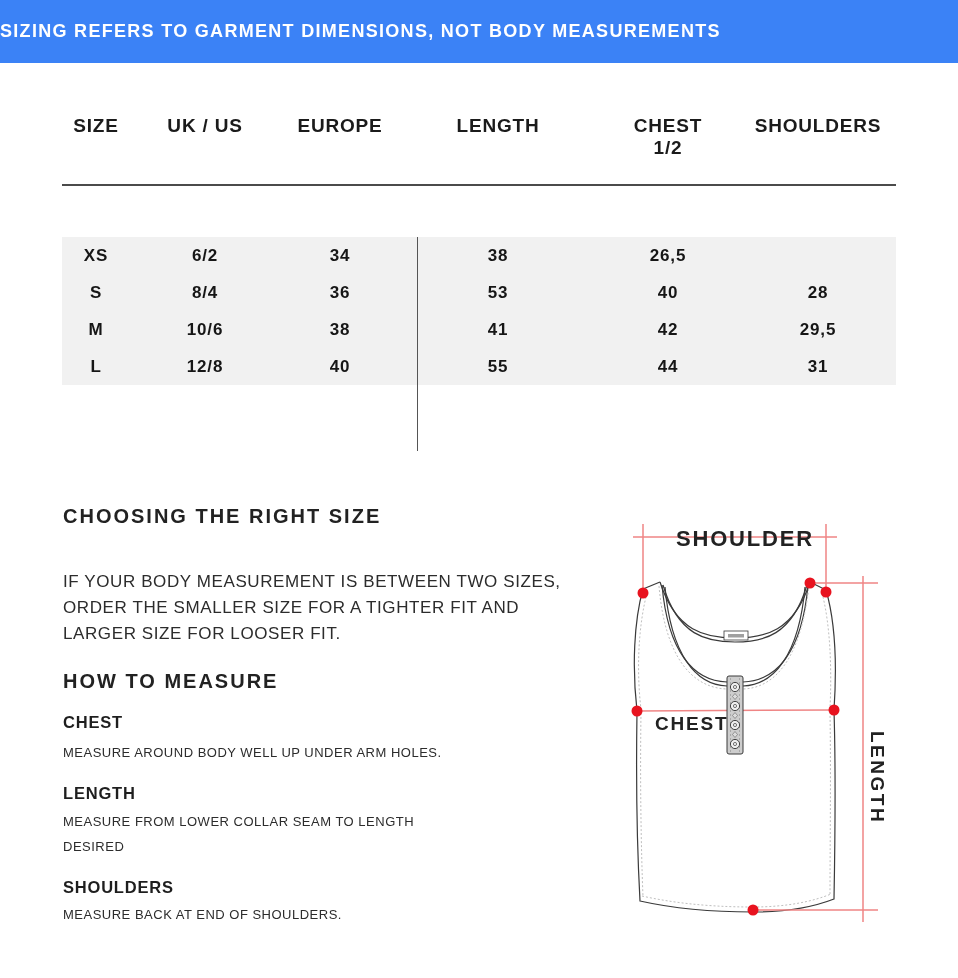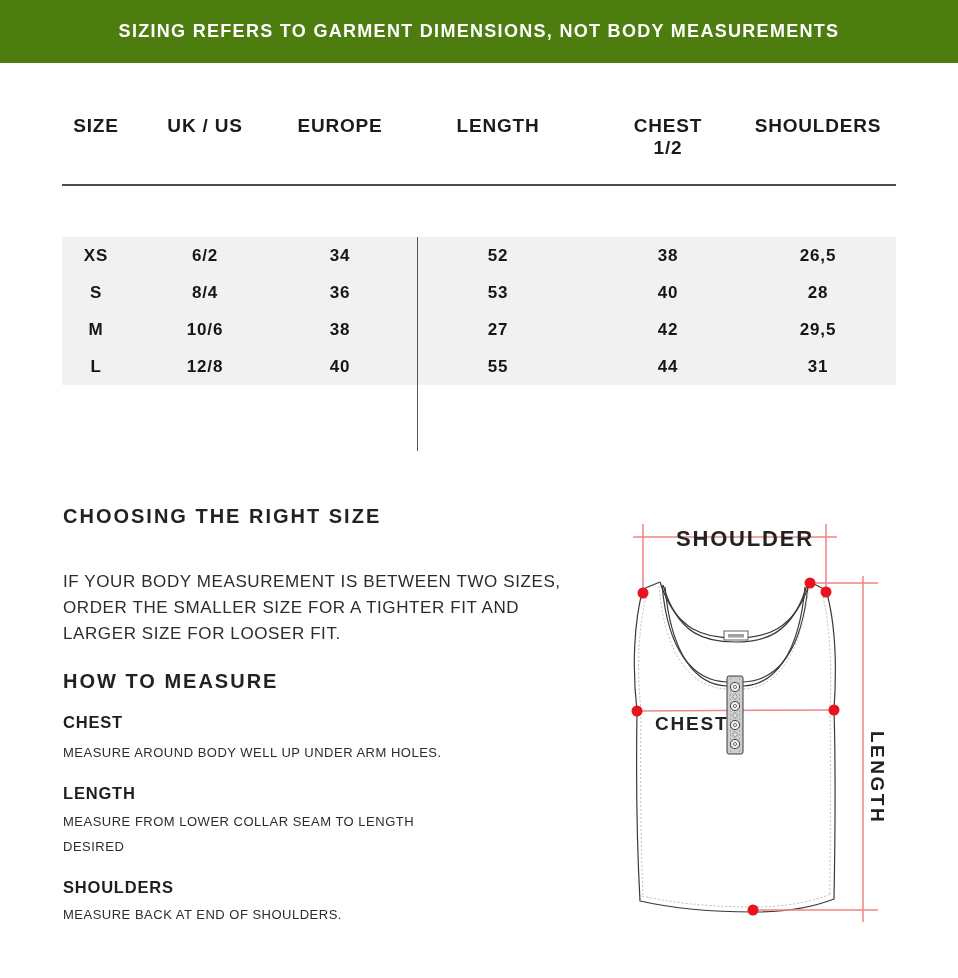--- a/index.html
+++ b/index.html
@@ -2,22 +2,22 @@
 <html><head>
 <meta charset="utf-8">
 <style>
   html,body{margin:0;padding:0;background:#fff;}
   .page{
     position:relative;width:958px;height:978px;background:#ffffff;overflow:hidden;
     font-family:"Liberation Sans",sans-serif;color:#1d1d1d;
   }
   
   .banner{
-    position:absolute;left:0;top:0;width:958px;height:63px;background:#4d7c0f;
-    display:flex;align-items:center;justify-content:center;
+    position:absolute;left:0;top:0;width:958px;height:63px;background:#3b82f6;
+    display:flex;align-items:center;
   }
   .banner span{
     color:#fff;font-size:18px;font-weight:bold;letter-spacing:1.3px;white-space:nowrap;
   }
   
   .cols{
     display:grid;grid-template-columns:68px 150px 120px 196px 144px 156px;
     width:834px;
   }
   .thead{position:absolute;left:62px;top:115px;}
@@ -86,37 +86,36 @@
     </div>
     <div class="cell">SHOULDERS</div>
   </div>
   <div class="head-rule"></div>
 
   <div class="tbody">
     <div class="trow cols">
       <div class="cell">XS</div>
       <div class="cell">6/2</div>
       <div class="cell">34</div>
-      <div class="cell">52</div>
       <div class="cell">38</div>
       <div class="cell">26,5</div>
     </div>
     <div class="trow cols">
       <div class="cell">S</div>
       <div class="cell">8/4</div>
       <div class="cell">36</div>
       <div class="cell">53</div>
       <div class="cell">40</div>
       <div class="cell">28</div>
     </div>
     <div class="trow cols">
       <div class="cell">M</div>
       <div class="cell">10/6</div>
       <div class="cell">38</div>
-      <div class="cell">27</div>
+      <div class="cell">41</div>
       <div class="cell">42</div>
       <div class="cell">29,5</div>
     </div>
     <div class="trow cols">
       <div class="cell">L</div>
       <div class="cell">12/8</div>
       <div class="cell">40</div>
       <div class="cell">55</div>
       <div class="cell">44</div>
       <div class="cell">31</div>

